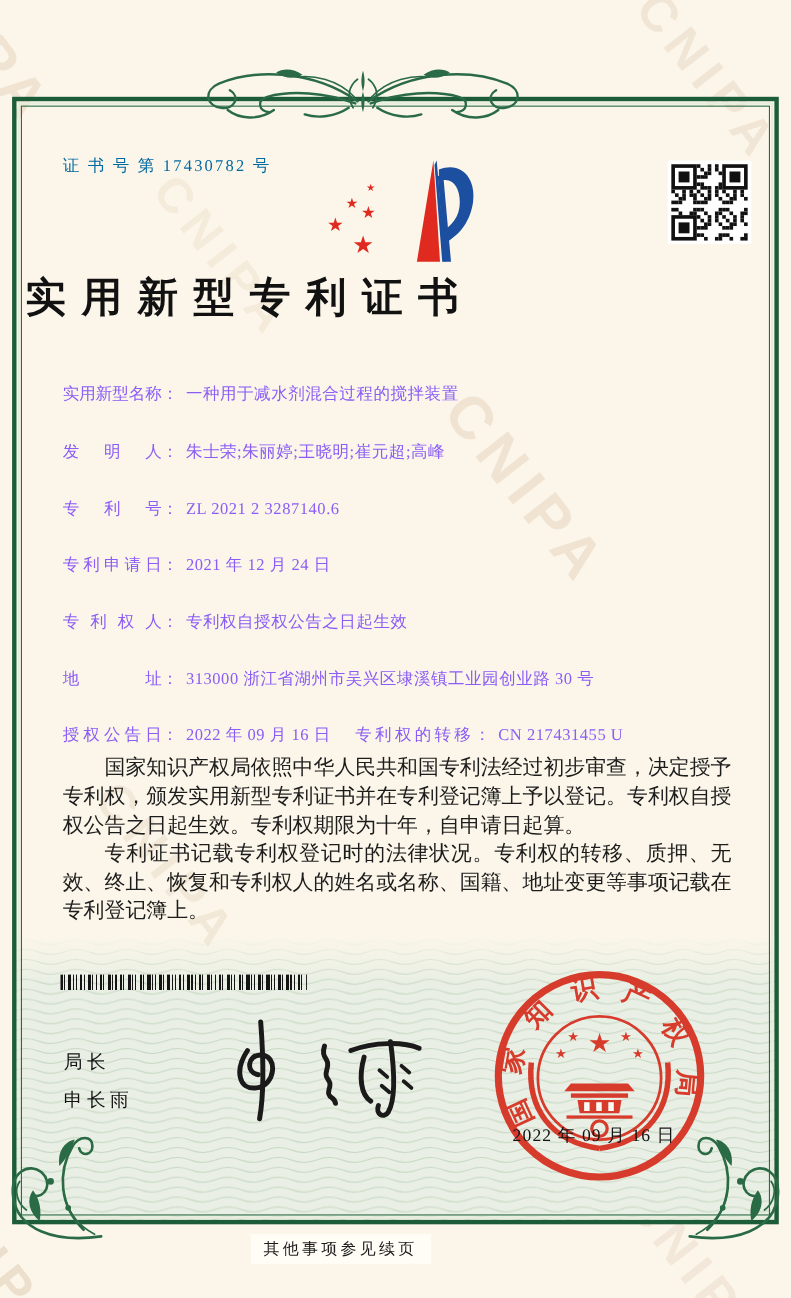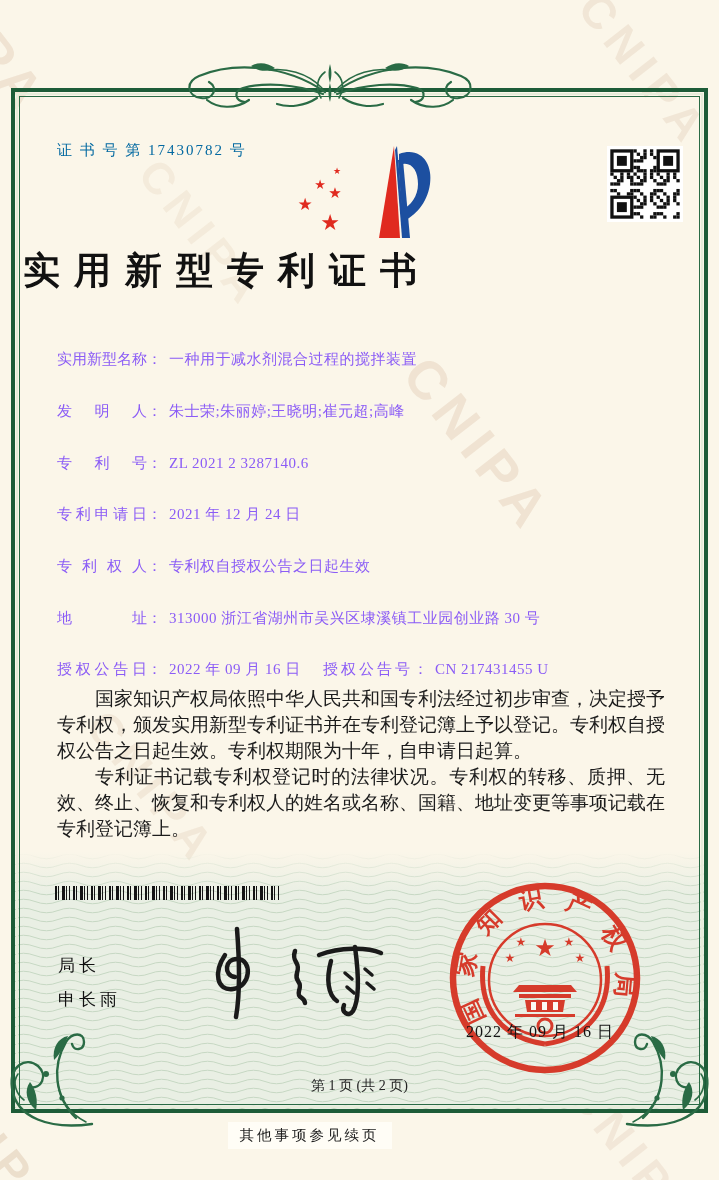--- a/index.html
+++ b/index.html
@@ -306,21 +306,21 @@
   </div>
   <div class="row" style="top:555px">
     <span class="lab">专利权人</span><span class="colon">：</span><span class="val">专利权自授权公告之日起生效</span>
   </div>
   <div class="row" style="top:607px">
     <span class="lab">地址</span><span class="colon">：</span><span class="val">313000  浙江省湖州市吴兴区埭溪镇工业园创业路 30 号</span>
   </div>
   <div class="row" style="top:658px">
     <span class="lab">授权公告日</span><span class="colon">：</span><span class="val">2022 年 09 月 16 日</span>
     <span class="pair2">
-      <span class="lab2">授权公告号</span><span class="colon">：</span><span class="val">CN 217431455 U</span>
+      <span class="lab2">专利权的转移</span><span class="colon">：</span><span class="val">CN 217431455 U</span>
     </span>
   </div>
 
   <div class="paras">
     <p>国家知识产权局依照中华人民共和国专利法经过初步审查，决定授予专利权，颁发实用新型专利证书并在专利登记簿上予以登记。专利权自授权公告之日起生效。专利权期限为十年，自申请日起算。</p>
     <p>专利证书记载专利权登记时的法律状况。专利权的转移、质押、无效、终止、恢复和专利权人的姓名或名称、国籍、地址变更等事项记载在专利登记簿上。</p>
   </div>
 
   <div class="barcode"></div>
 
@@ -371,19 +371,18 @@
           <rect x="116" y="122" width="5" height="8" fill="#fdfbf4"></rect>
           <rect x="78" y="134" width="60" height="3"></rect>
           <circle cx="108" cy="146" r="7" fill="none" stroke="#d63222" stroke-width="3"></circle>
         </g>
         <path d="M108,164 C64,158 42,128 46,86 M108,164 C152,158 174,128 170,86" fill="none" stroke="#d63222" stroke-width="5"></path>
       </g>
     </svg>
   </div>
   <div class="seal-date">2022 年 09 月 16 日</div>
 
-  <div class="pageinfo">第 1 页 (共 2 页)</div>
 
   <div class="contnote">
     <span>其他事项参见续页</span>
   </div>
 
 </div>
 
 </body></html>

